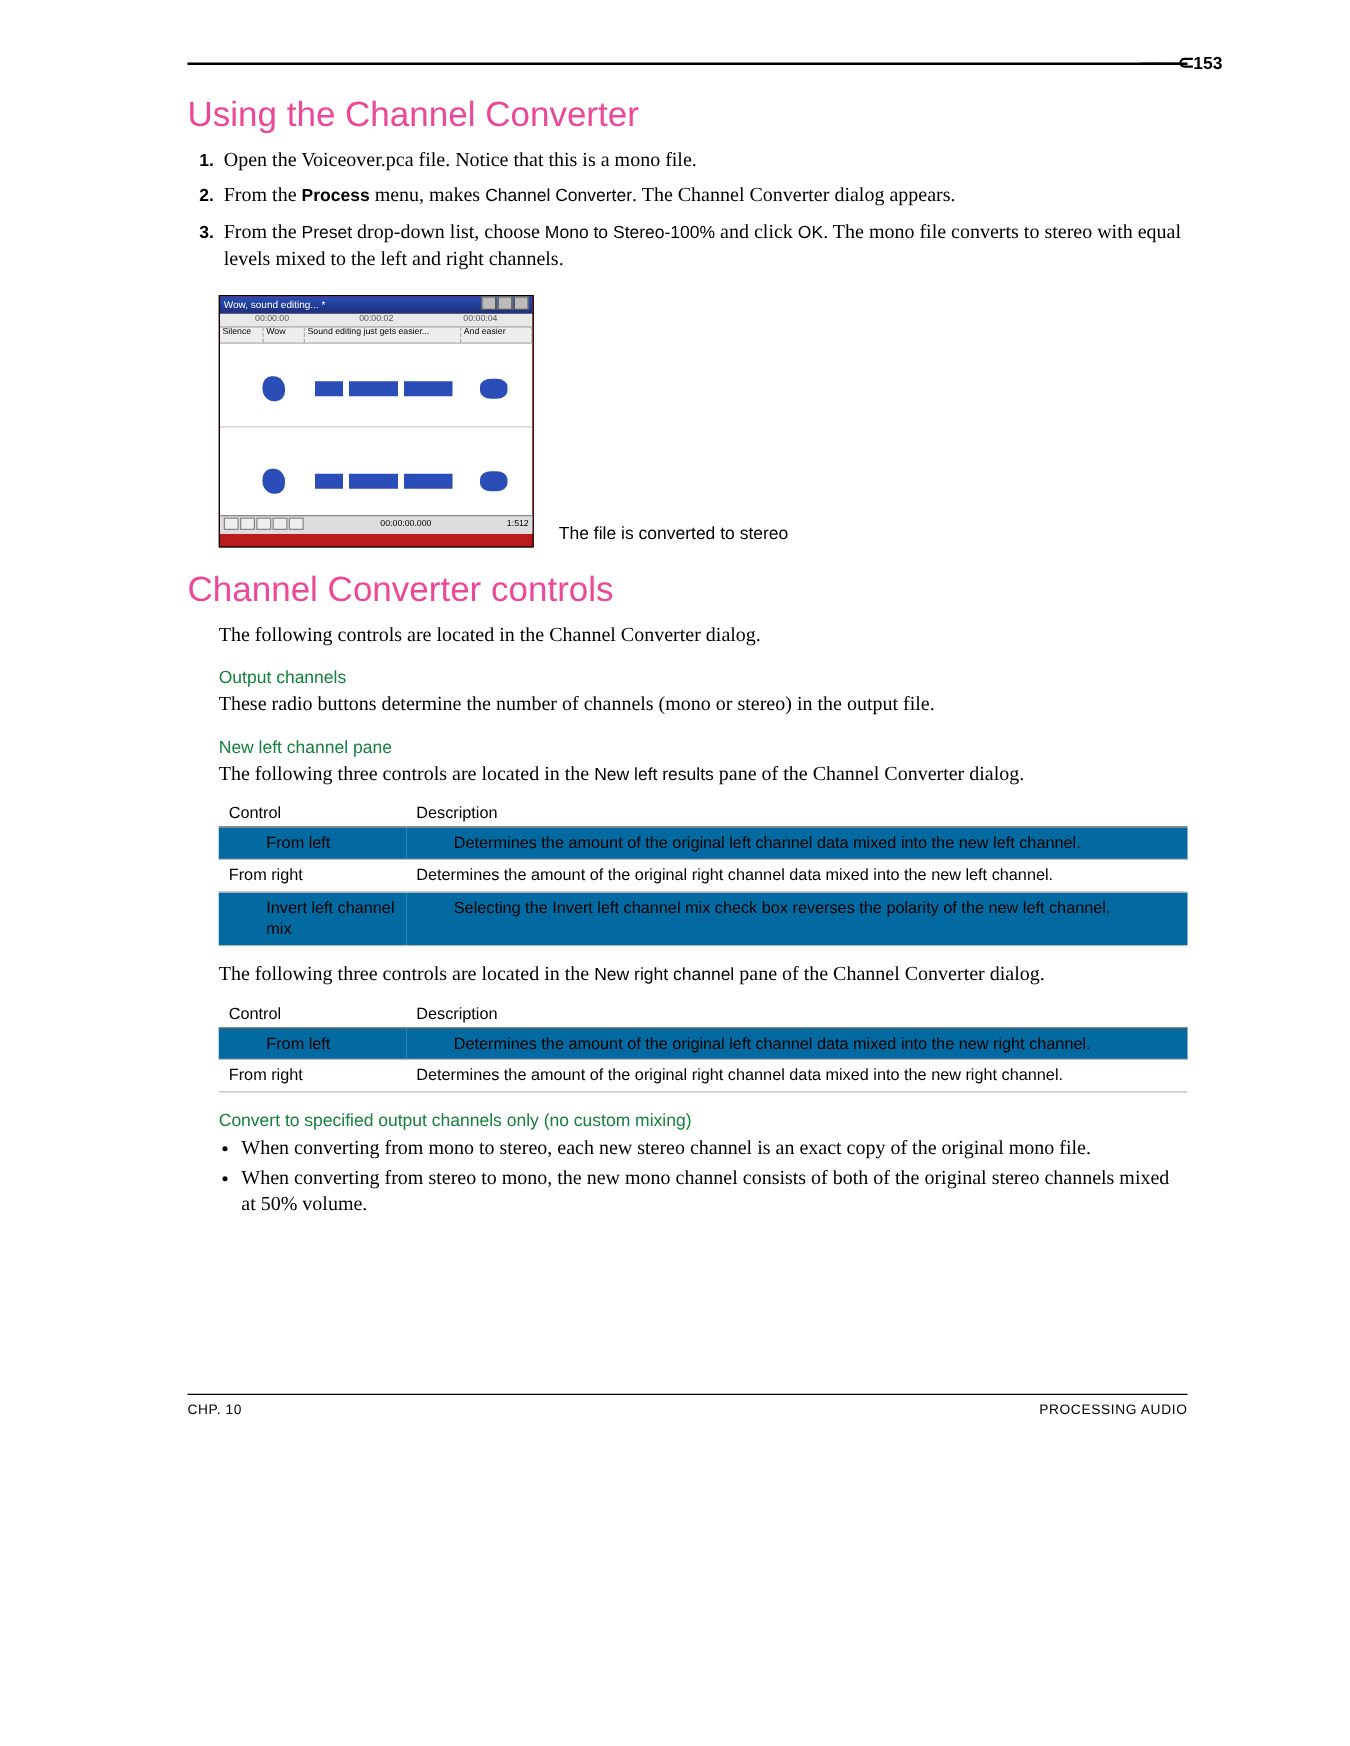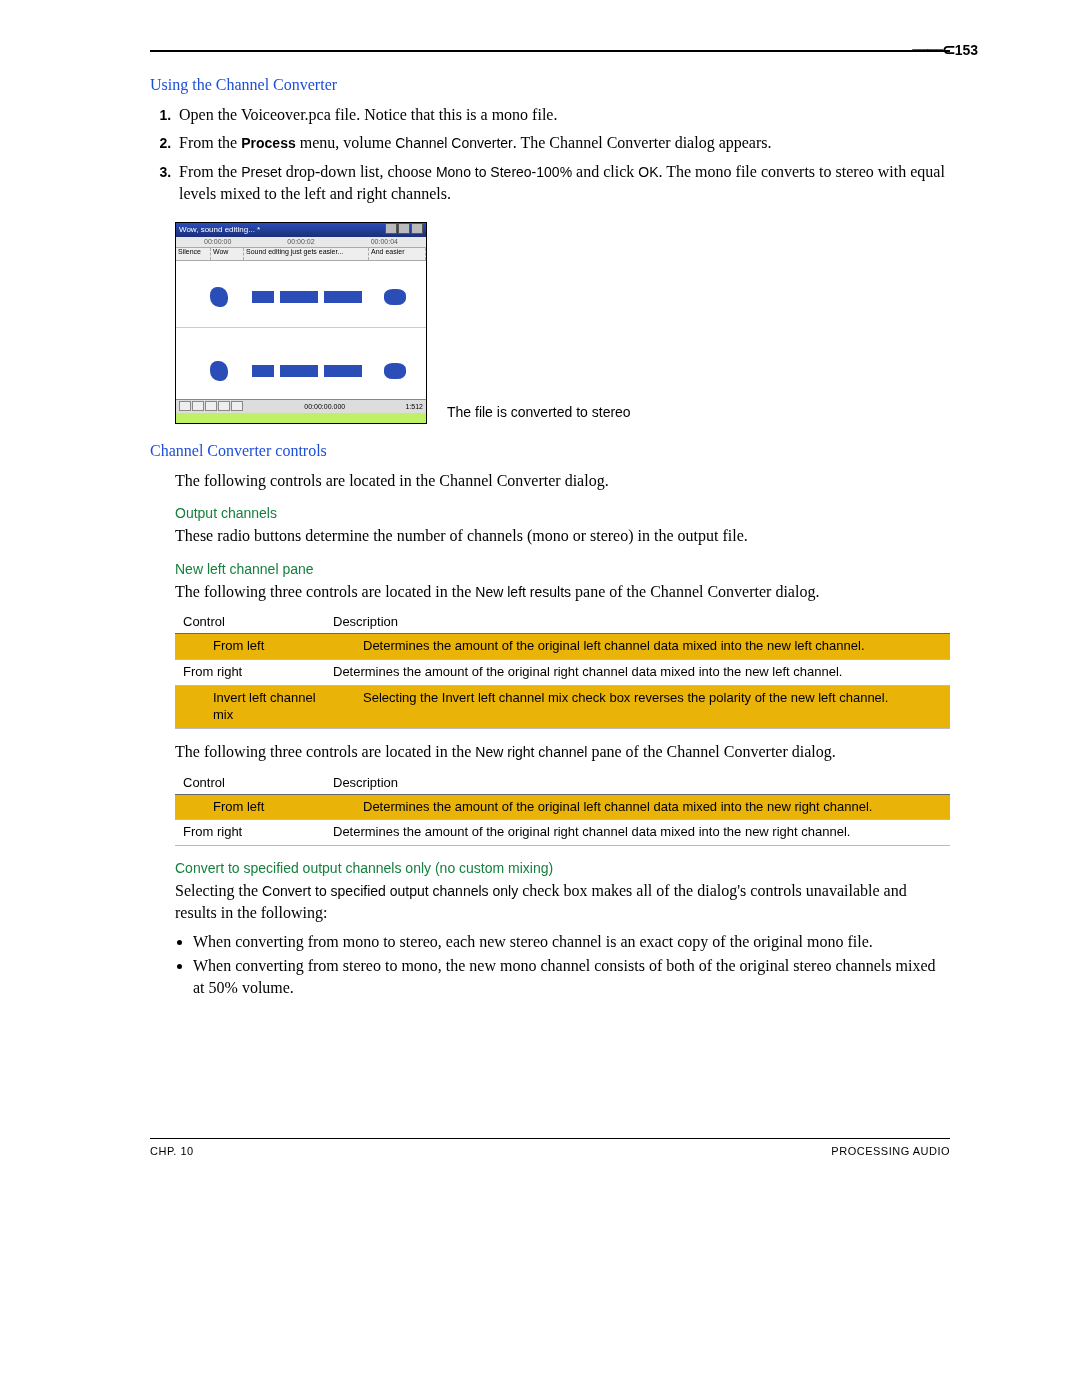--- a/index.html
+++ b/index.html
@@ -26,25 +26,25 @@
     top: -12px;
     font-family: Arial, Helvetica, sans-serif;
     font-weight: bold;
     font-size: 14px;
   }
   .page-num-box .paren{
     font-size:16px;
     letter-spacing:-1px;
   }
   h1.section-h {
-    font-family: Liberation Serif, serif;
+    font-family: Liberation Sans, sans-serif;
     font-weight: normal;
-    font-size: 16px;
+    font-size: 28px;
     margin: 0 0 10px 0;
-    color: #1d4ed8;
+    color: #ec4899;
   }
   h2.sub-h {
     font-family: Arial, Helvetica, sans-serif;
     font-weight: normal;
     font-size: 14px;
     margin: 14px 0 4px 0;
     color: #15803d;
   }
   ol.steps {
     margin: 0 0 0 25px;
@@ -83,21 +83,21 @@
   .fig-row {
     display: flex;
     align-items: flex-end;
     margin: 16px 0 18px 25px;
     gap: 20px;
   }
   .screenshot {
     width: 250px;
     height: 200px;
     border: 1px solid #000;
-    background: #bef264;
+    background: #b91c1c;
     position: relative;
     font-family: Arial, Helvetica, sans-serif;
     font-size: 8px;
     overflow: hidden;
   }
   .ss-titlebar {
     height: 14px;
     background: linear-gradient(#2a4db8, #1a2f78);
     color: #fff;
     display: flex;
@@ -175,21 +175,21 @@
     font-size: 13px;
     border-bottom: 1px solid #666;
   }
   table.controls td {
     padding: 4px 8px;
     border-bottom: 1px solid #bbb;
     vertical-align: top;
     line-height: 1.3;
   }
   table.controls tr.shaded td {
-    background: #eab308;
+    background: #0369a1;
     padding-left: 38px;
   }
   table.controls col.c1 { width: 150px; }
   ul.bullets {
     margin: 4px 0 12px 18px;
     padding: 0;
     font-size: 16px;
     line-height: 1.35;
   }
   ul.bullets li { margin-bottom: 2px; }
@@ -213,21 +213,21 @@
     <div class="page-num-box">
       <span class="paren">——⊂</span><span>153</span>
     </div>
   </div>
 
   <h1 class="section-h">Using the Channel Converter</h1>
 
   <ol class="steps">
     <li>Open the Voiceover.pca file. Notice that this is a mono file.</li>
     <li>
-      <span>From the </span><span class="ui-bold">Process</span><span> menu, volume </span><span class="ui-term">Channel Converter</span><span>. The Channel Converter dialog appears.</span>
+      <span>From the </span><span class="ui-bold">Process</span><span> menu, makes </span><span class="ui-term">Channel Converter</span><span>. The Channel Converter dialog appears.</span>
     </li>
     <li>
       <span>From the </span><span class="ui-term">Preset</span><span> drop-down list, choose </span><span class="ui-term">Mono to Stereo-100%</span><span> and click </span><span class="ui-term">OK</span><span>. The mono file converts to stereo with equal levels mixed to the left and right channels.</span>
     </li>
   </ol>
 
   <div class="fig-row">
     <div class="screenshot">
       <div class="ss-titlebar">
         <span>Wow, sound editing... *</span>
@@ -321,23 +321,20 @@
         <td>Determines the amount of the original left channel data mixed into the new right channel.</td>
       </tr>
       <tr>
         <td>From right</td>
         <td>Determines the amount of the original right channel data mixed into the new right channel.</td>
       </tr>
     </tbody>
       </table>
 
     <h2 class="sub-h">Convert to specified output channels only (no custom mixing)</h2>
-    <p class="body-nom">
-      <span>Selecting the </span><span class="ui-term">Convert to specified output channels only</span><span> check box makes all of the dialog's controls unavailable and results in the following:</span>
-    </p>
     <ul class="bullets">
       <li>When converting from mono to stereo, each new stereo channel is an exact copy of the original mono file.</li>
       <li>When converting from stereo to mono, the new mono channel consists of both of the original stereo channels mixed at 50% volume.</li>
     </ul>
   </div>
 
   <div class="footer">
     <span>CHP. 10</span>
     <span>PROCESSING AUDIO</span>
   </div>

